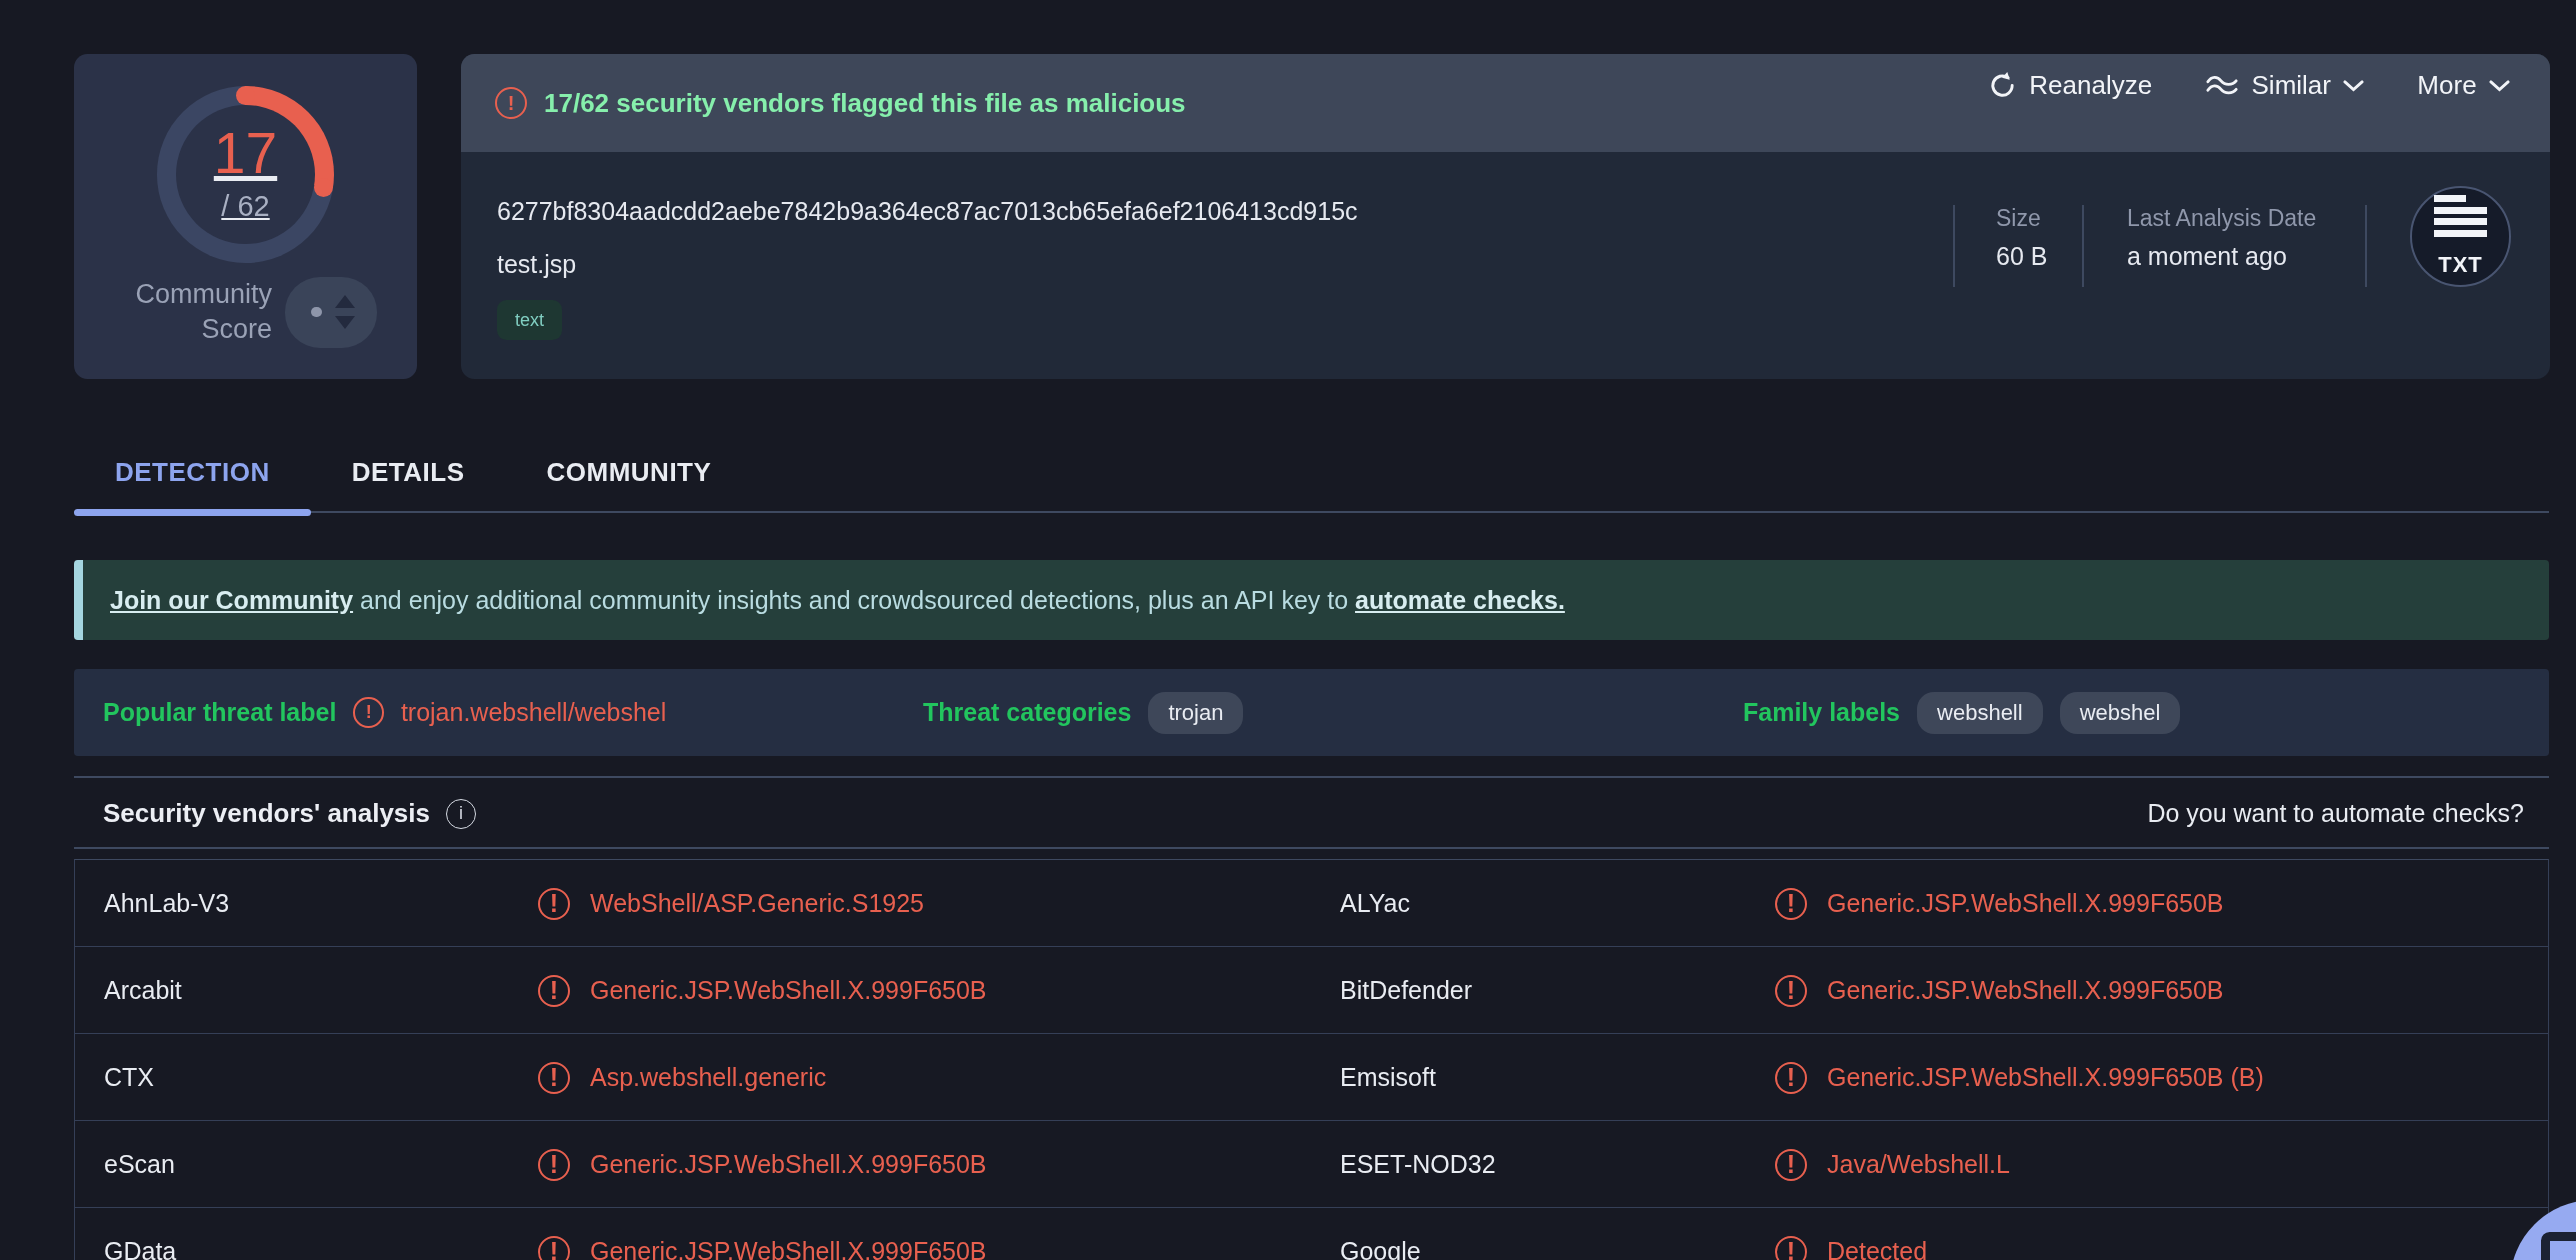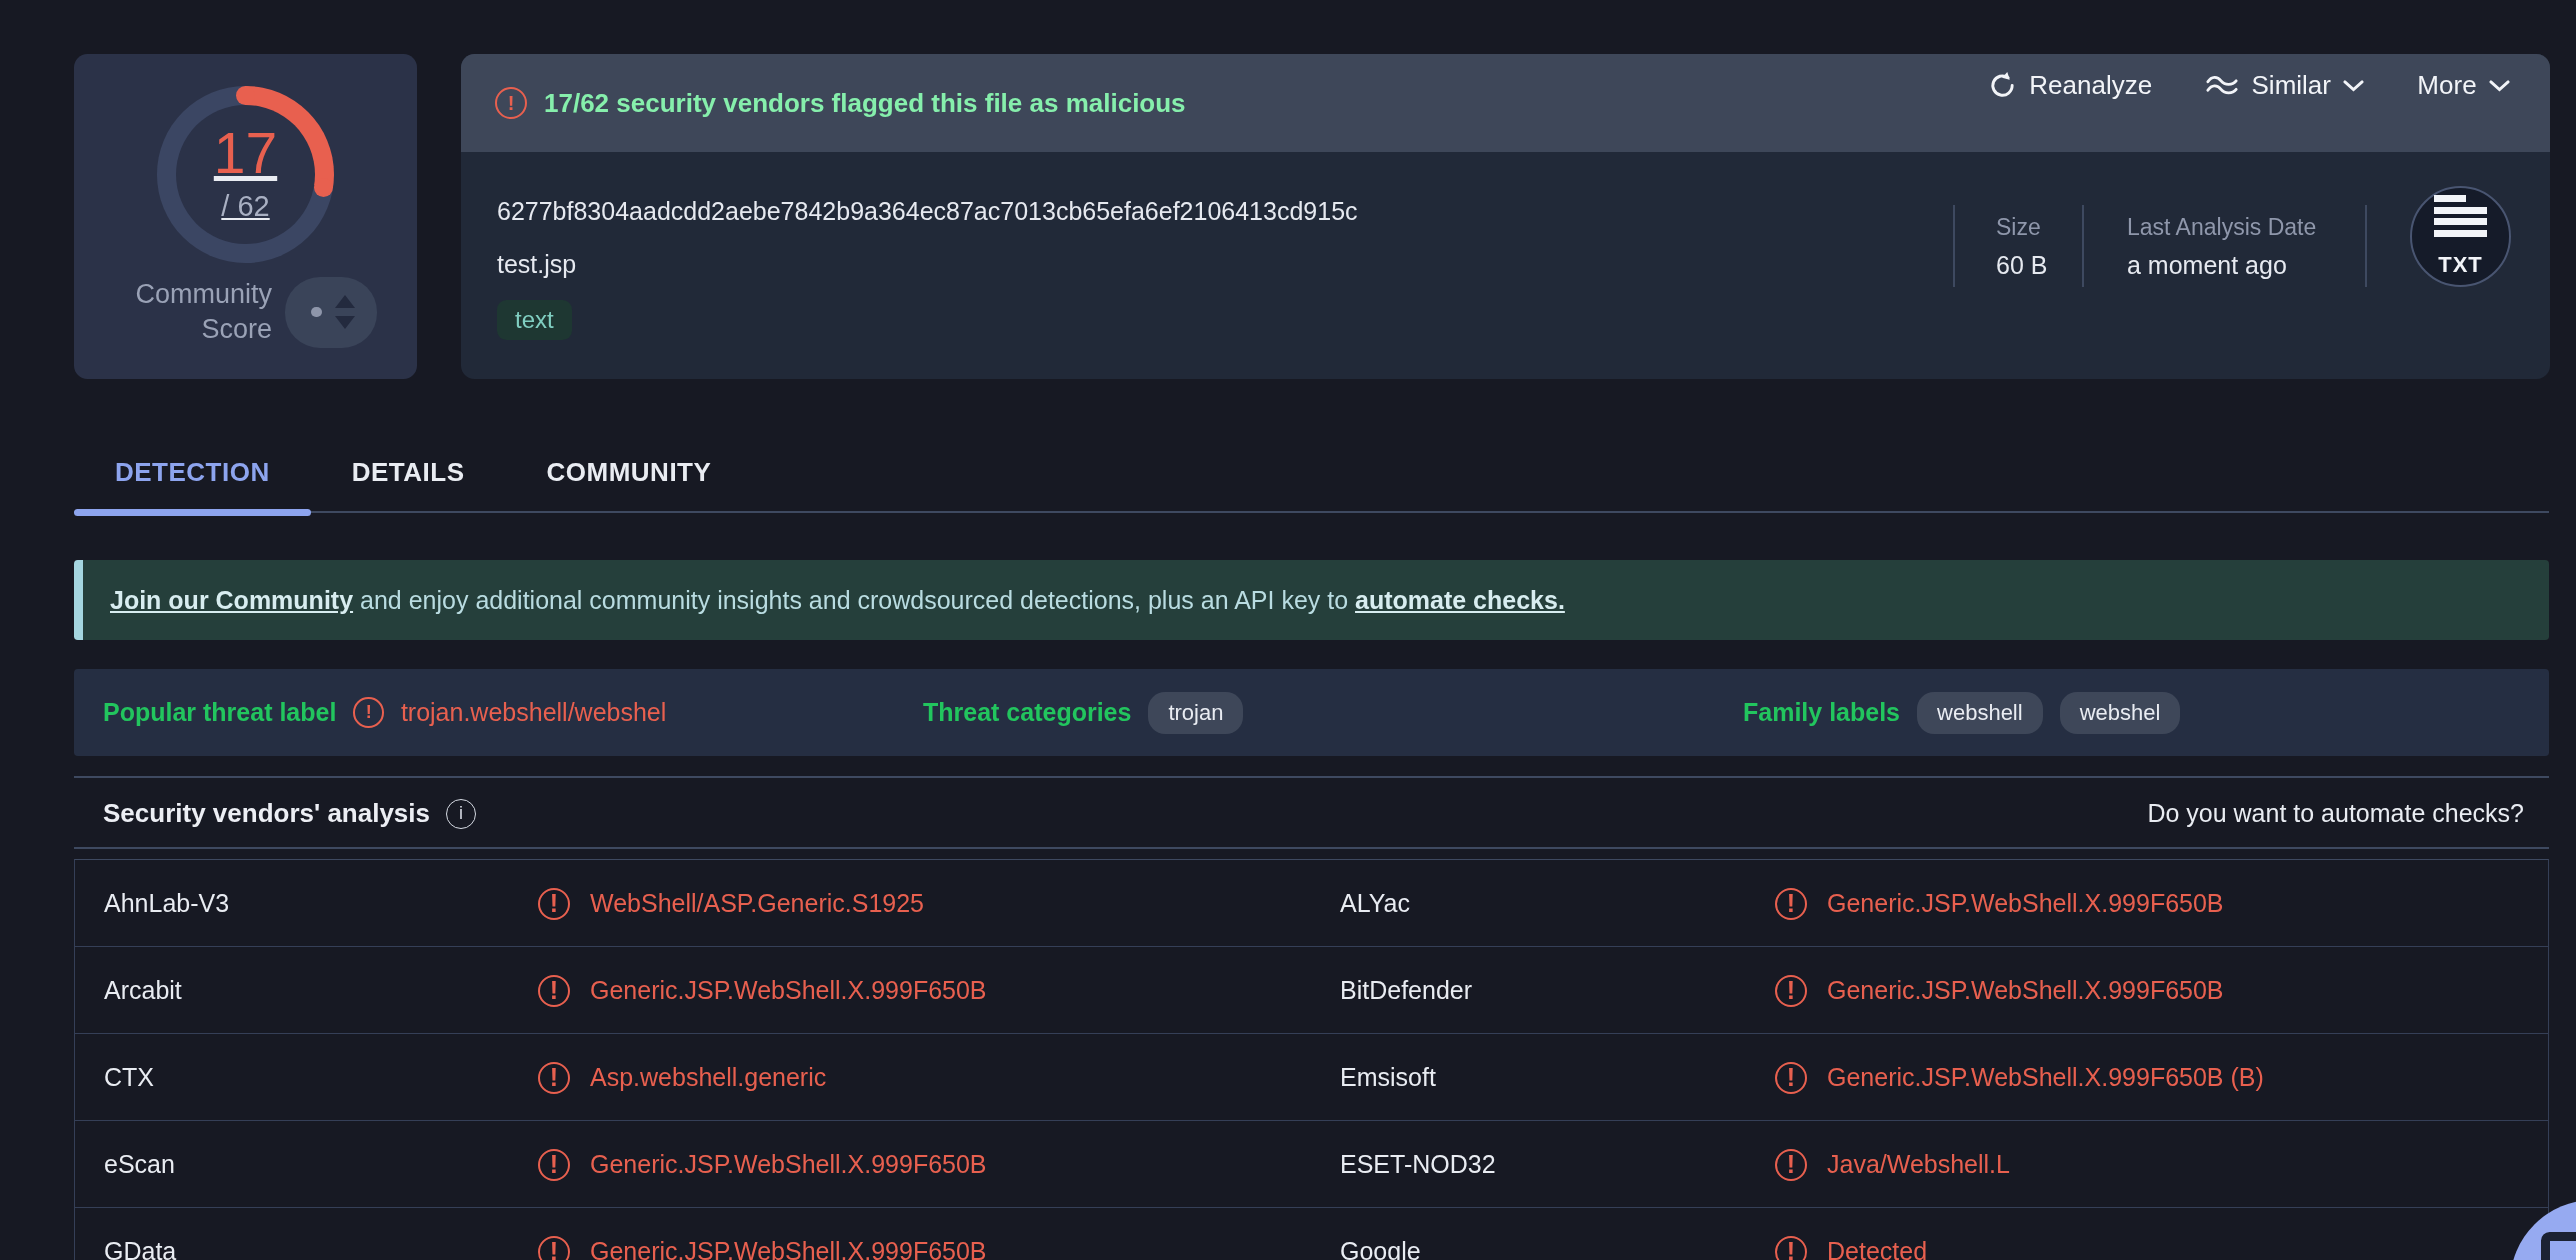--- a/index.html
+++ b/index.html
@@ -39,24 +39,24 @@
   .alert-group { display:flex; align-items:center; gap:17px; padding-left:34px; }
   .alert-icon { width:32px; height:32px; border-radius:50%; border:2.9px solid #e8604f;
     color:#e8604f; font-weight:bold; font-size:20px; display:flex; align-items:center; justify-content:center; flex:none; }
   .alert-text { color:#86efac; font-weight:bold; font-size:26px; }
   .header-actions { position:absolute; right:40px; top:16px; height:98px; display:flex; align-items:flex-start; gap:53px; }
   .hbtn { display:flex; align-items:center; gap:12.4px; font-size:26px; color:#f2f4f8; cursor:pointer; }
   .hbtn svg { display:block; }
   .hash-line { position:absolute; left:36px; top:143px; font-size:25px; color:#e6e9f0; }
   .name-line { position:absolute; left:36px; top:196px; font-size:25px; color:#e6e9f0; }
   .tag-pill { position:absolute; left:36px; top:246px; height:40px; padding:7px 18px;
-    background:#1e3732; color:#80cec1; font-size:24px; border-radius:9.5px;
+    background:#1e3732; color:#80cec1; font-size:18px; border-radius:9.5px;
     display:inline-flex; align-items:center; }
   .vdiv { position:absolute; top:151px; width:1.9px; height:82px; background:#3e4960; }
-  .meta-block { position:absolute; top:160px; }
+  .meta-block { position:absolute; top:151px; }
   .meta-label { font-size:23px; color:#8f97ab; }
   .meta-value { font-size:25px; color:#e6e9f0; margin-top:10px; }
   .filetype-badge { position:absolute; left:1949px; top:132px; width:101px; height:101px; border-radius:50%;
     background:#151b29; border:2.9px solid #495571; display:flex; flex-direction:column;
     align-items:center; justify-content:center; }
   .doc-lines { width:53px; display:flex; flex-direction:column; gap:4.8px; }
   .doc-lines i { display:block; height:6.7px; background:#f2f4f8; }
   .doc-lines i:first-child { width:32px; }
   .filetype-text { color:#f2f4f8; font-weight:bold; font-size:22px; margin-top:15px; letter-spacing:1px; }
   

